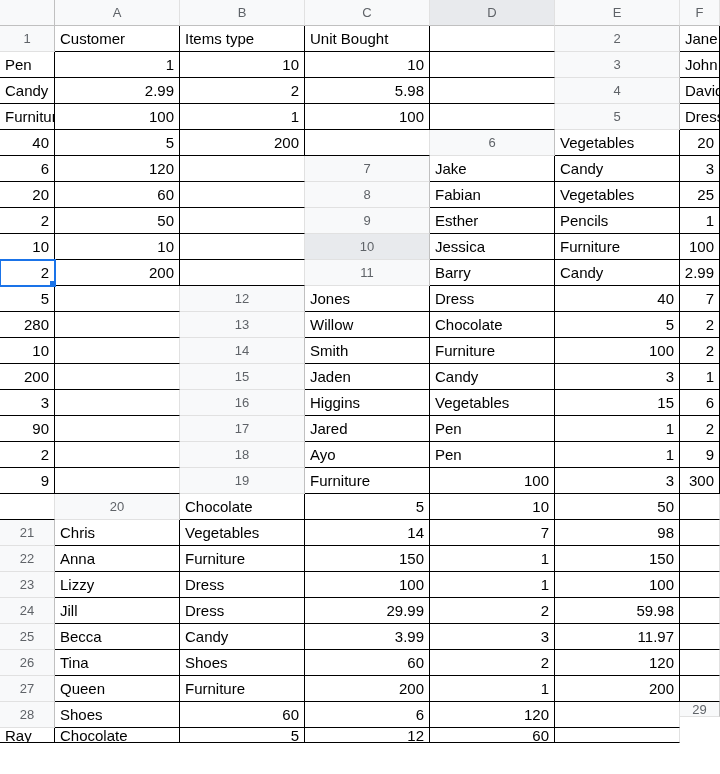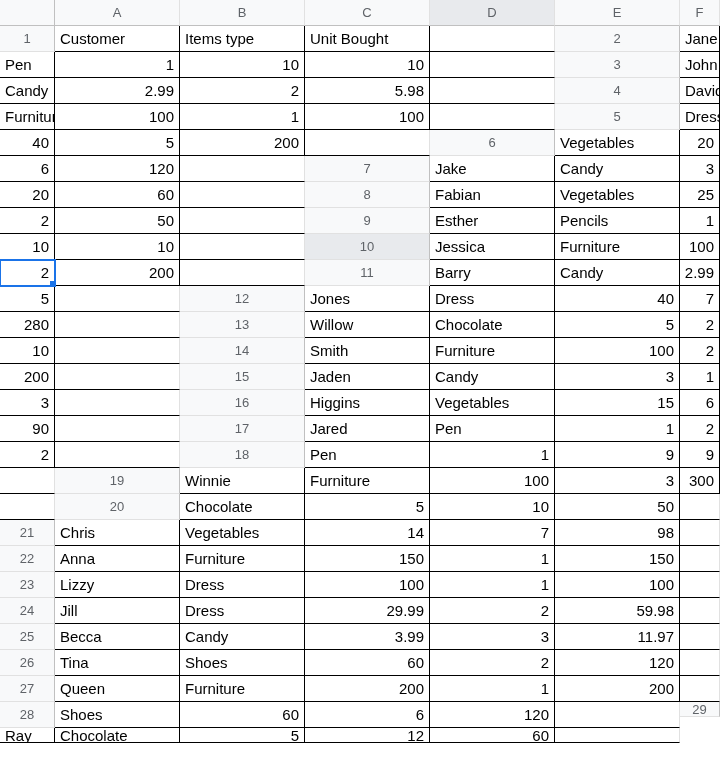--- a/index.html
+++ b/index.html
@@ -208,27 +208,27 @@
     <div class="cell align-right">90</div>
     <div class="cell align-left last-col"></div>
     <div class="row-header">17</div>
     <div class="cell align-left">Jared</div>
     <div class="cell align-left">Pen</div>
     <div class="cell align-right">1</div>
     <div class="cell align-right">2</div>
     <div class="cell align-right">2</div>
     <div class="cell align-left last-col"></div>
     <div class="row-header">18</div>
+    <div class="cell align-left">Ayo</div>
     <div class="cell align-left">Pen</div>
     <div class="cell align-right">1</div>
     <div class="cell align-right">9</div>
     <div class="cell align-right">9</div>
     <div class="cell align-left last-col"></div>
     <div class="row-header">19</div>
-    <div class="cell align-left">Winnie</div>
     <div class="cell align-left">Furniture</div>
     <div class="cell align-right">100</div>
     <div class="cell align-right">3</div>
     <div class="cell align-right">300</div>
     <div class="cell align-left last-col"></div>
     <div class="row-header">20</div>
     <div class="cell align-left">Chocolate</div>
     <div class="cell align-right">5</div>
     <div class="cell align-right">10</div>
     <div class="cell align-right">50</div>

